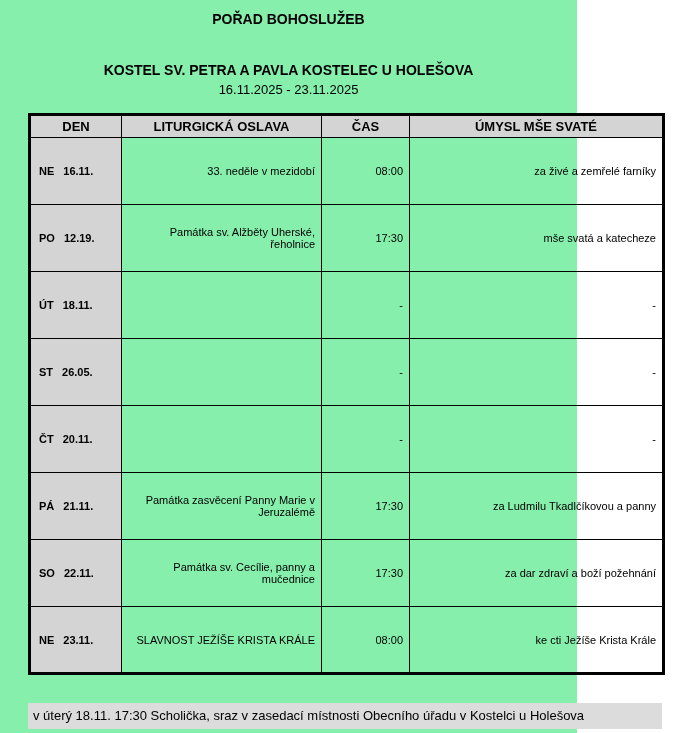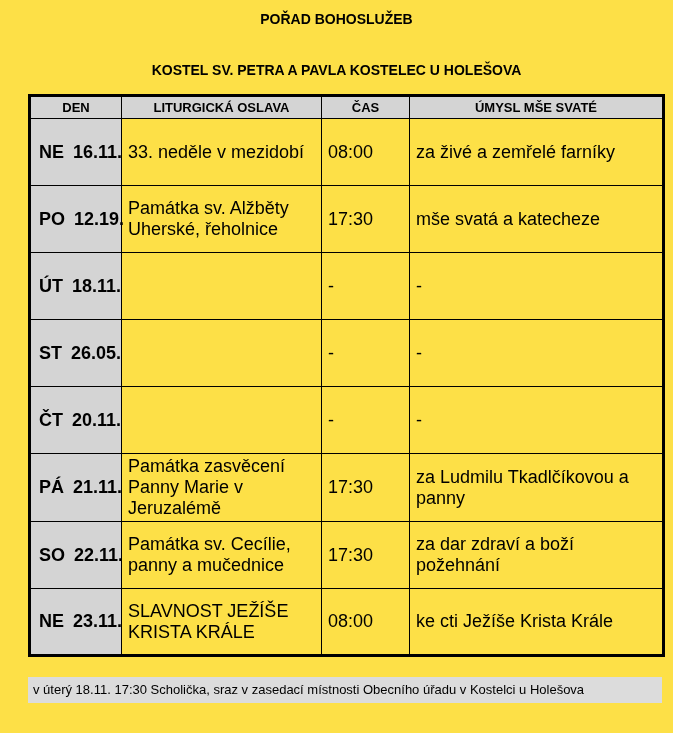--- a/index.html
+++ b/index.html
@@ -3,24 +3,24 @@
 <meta charset="utf-8">
 <style>
   * { margin: 0; padding: 0; box-sizing: border-box; }
   html, body { background: #ffffff; }
   body {
     font-family: "Liberation Sans", sans-serif;
     color: #000000;
     width: 690px;
   }
   .page {
-    width: 673px;
+    width: 577px;
     height: 733px;
     position: relative;
-    background: #fde047;
+    background: #86efac;
   }
   .title-block {
     text-align: center;
     padding-top: 10px;
   }
   .page-title {
     font-size: 14px;
     font-weight: bold;
     line-height: 19px;
   }
@@ -38,21 +38,21 @@
   table.schedule {
     border-collapse: collapse;
     margin: 14px 0 0 28px;
     width: 634px;
     table-layout: fixed;
     border: 3px solid #000000;
   }
   table.schedule th,
   table.schedule td {
     border: 1px solid #000000;
-    font-size: 18px;
+    font-size: 11px;
     vertical-align: middle;
   }
   table.schedule th {
     background: #d4d4d4;
     font-weight: bold;
     height: 23px;
     text-align: center;
     font-size: 13px;
   }
   .col-day { width: 92px; }
@@ -64,41 +64,42 @@
     font-weight: bold;
     height: 67px;
     padding-left: 8px;
     text-align: left;
     white-space: nowrap;
   }
   td.day-cell .day-abbrev { margin-right: 9px; }
   td.celebration-cell,
   td.time-cell,
   td.intention-cell {
-    text-align: left;
+    text-align: right;
     padding: 2px 6px;
     height: 67px;
   }
   .note-bar {
-    margin: 20px 0 0 28px;
+    margin: 28px 0 0 28px;
     width: 634px;
     background: #dcdcdc;
     font-size: 13px;
     line-height: 19px;
     padding: 3px 5px 4px 5px;
   }
 </style>
 </head>
 <body>
 
 <div class="page">
 
   <div class="title-block">
     <div class="page-title">POŘAD BOHOSLUŽEB</div>
     <div class="page-subtitle">KOSTEL SV. PETRA A PAVLA KOSTELEC U HOLEŠOVA</div>
+    <div class="date-range">16.11.2025 - 23.11.2025</div>
   </div>
 
   <table class="schedule">
     <colgroup>
       <col class="col-day">
         <col class="col-celebration">
         <col class="col-time">
         <col class="col-intention">
     </colgroup>
     <thead>

